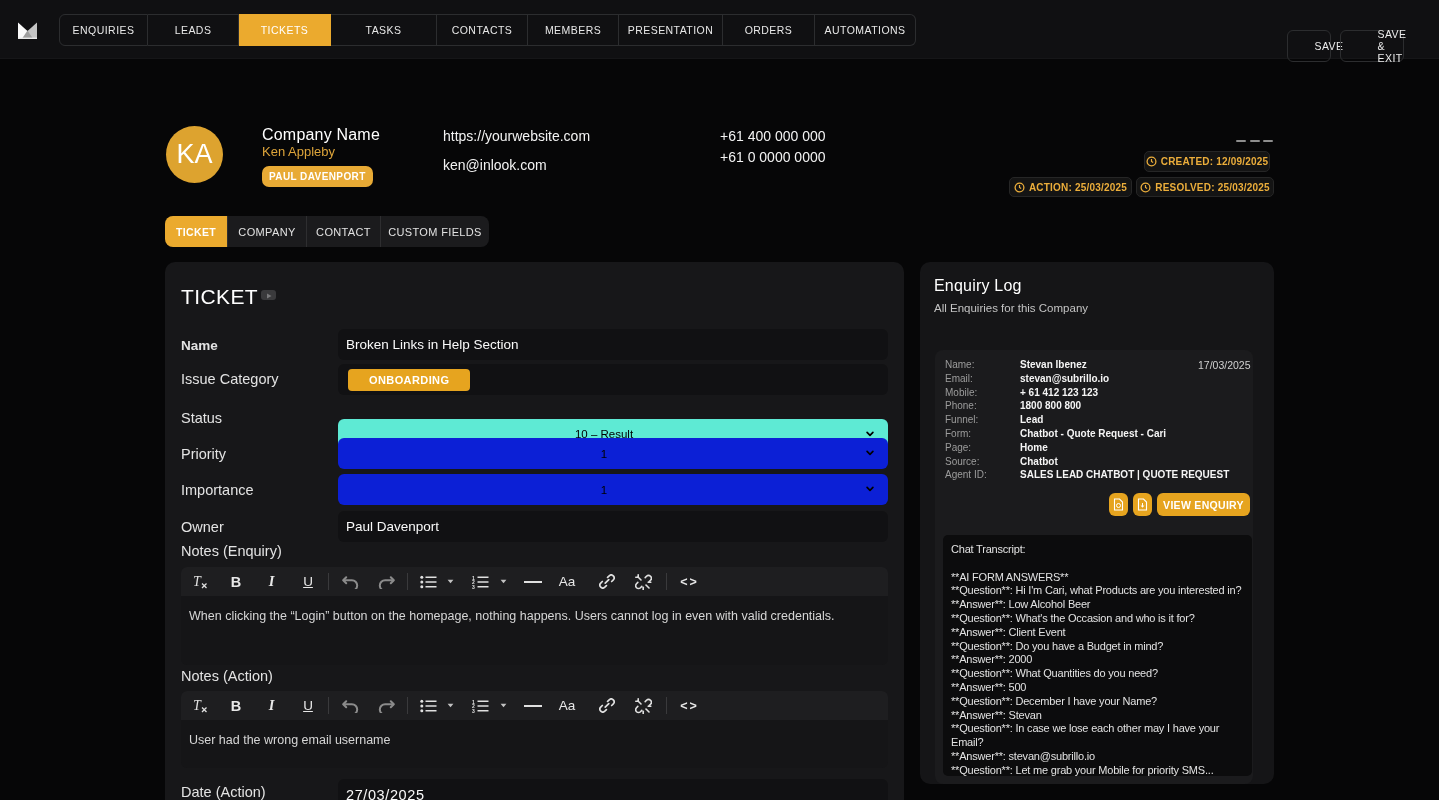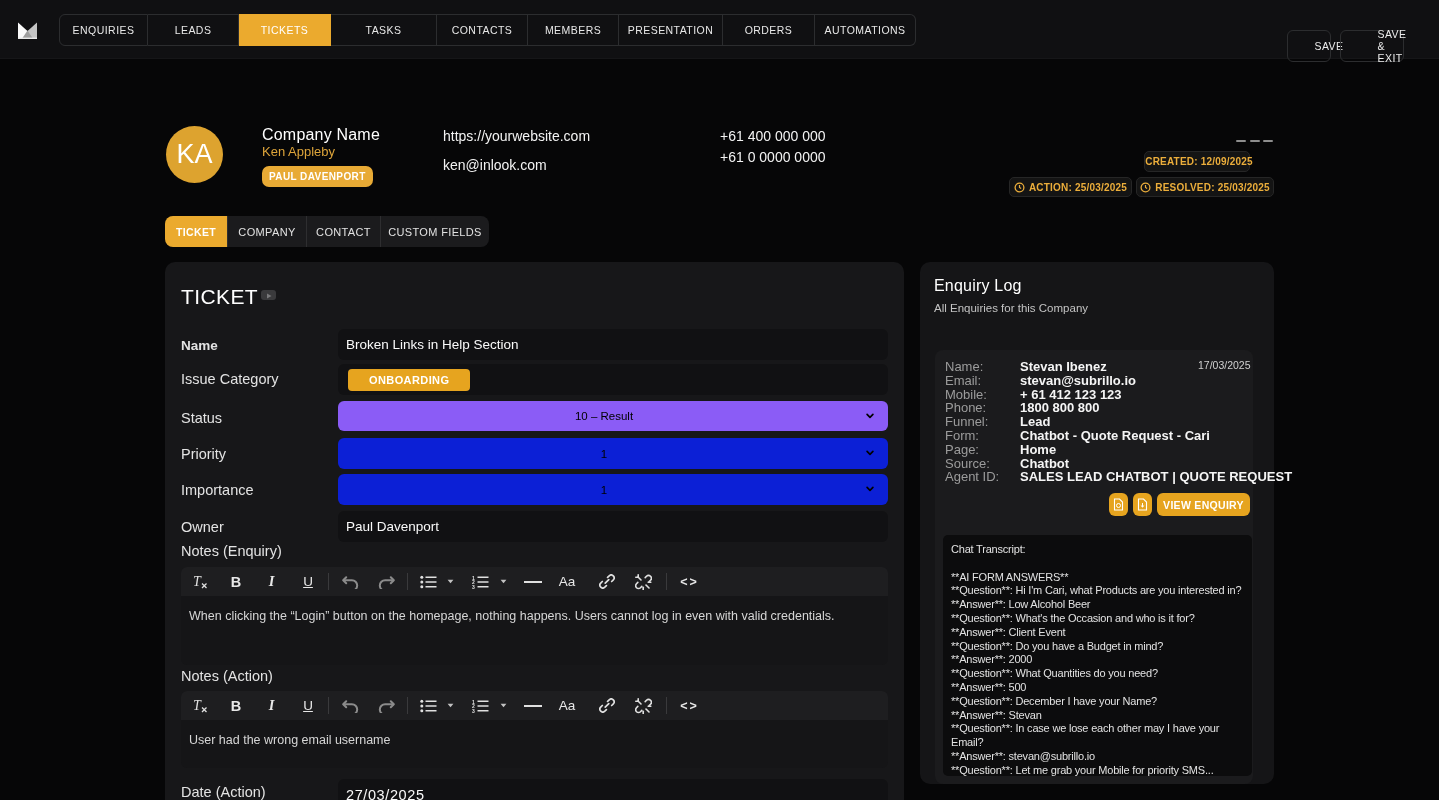--- a/index.html
+++ b/index.html
@@ -64,21 +64,21 @@
 
   .editor { position:absolute; left:181px; width:707px; border-radius:6px;
     overflow:hidden; background:#151517; }
   .toolbar { height:29px; background:#1e1e20; display:flex; align-items:center;
     color:#dcdcdc; }
   .econtent { color:#d6d6d6; font-size:12.5px; padding:13px 8px; letter-spacing:0; }
 
   
   #ecard { position:absolute; left:935px; top:350px; width:318px; height:434px;
     background:#1b1b1d; border-radius:8px; }
-  .erow { position:absolute; font-size:13px; }
+  .erow { position:absolute; font-size:10px; }
   .elab { color:#9c9c9c; }
   .eval { color:#f5f5f5; font-weight:bold; }
   #chat { position:absolute; left:943px; top:535px; width:309px; height:241px;
     background:#0c0c0d; border-radius:5px; color:#e2e2e2; font-size:11px;
     line-height:13.8px; padding:8px 8px; letter-spacing:-0.2px; }
   .goldbtn { position:absolute; background:#e6a41f; border-radius:6px;
     display:flex; align-items:center; justify-content:center; }
 </style>
 </head>
 <body>
@@ -113,21 +113,21 @@
 </div>
 <div class="hline" style="left:443px; top:128px; font-size:14px;">https://yourwebsite.com</div>
 <div class="hline" style="left:443px; top:149px; font-size:14px;margin-top:8px;">ken@inlook.com</div>
 <div class="hline" style="left:720px; top:128px; font-size:14px;">+61 400 000 000</div>
 <div class="hline" style="left:720px; top:149px; font-size:14px;">+61 0 0000 0000</div>
 
 <div class="dash" style="left:1236px;"></div>
 <div class="dash" style="left:1250px;"></div>
 <div class="dash" style="left:1263px;"></div>
 
-<div class="badge" style="left:1144px; top:151px; width:106px; height:21px;">
+<div class="badge" style="left:1144px; top:151px; width:126px; height:21px;">
   <svg width="11" height="11" viewBox="0 0 12 12">
       <circle cx="6" cy="6" r="4.8" fill="none" stroke="#ecae3b" stroke-width="1.4"></circle>
       <path d="M6 3.4 V6 L7.8 7.2" fill="none" stroke="#ecae3b" stroke-width="1.3"></path>
     </svg>
   CREATED: 12/09/2025</div>
 <div class="badge" style="left:1009px; top:177px; width:123px; height:20px;">
   <svg width="11" height="11" viewBox="0 0 12 12">
       <circle cx="6" cy="6" r="4.8" fill="none" stroke="#ecae3b" stroke-width="1.4"></circle>
       <path d="M6 3.4 V6 L7.8 7.2" fill="none" stroke="#ecae3b" stroke-width="1.3"></path>
     </svg>
@@ -156,21 +156,21 @@
 
 <div class="flabel" style="top:338px; font-weight:bold; font-size:13.5px;">Name</div>
 <div class="finput" style="top:329px;">Broken Links in Help Section</div>
 
 <div class="flabel" style="top:371px;">Issue Category</div>
 <div class="finput" style="top:364px; height:31px; padding-left:10px;">
     <span class="tag">ONBOARDING</span>
   </div>
 
 <div class="flabel" style="top:410px;">Status</div>
-<div class="fselect" style="top:401px; height:30px; background:#8b5cf6;">10 – Result
+<div class="fselect" style="top:419px; height:30px; background:#5eead4;">10 – Result
   <svg class="chev" viewBox="0 0 12 12">
       <path d="M2.5 4 L6 7.6 L9.5 4" fill="none" stroke="#000" stroke-width="2" stroke-linecap="round" stroke-linejoin="round"></path>
     </svg>
 </div>
 
 <div class="flabel" style="top:446px;">Priority</div>
 <div class="fselect" style="top:438px; height:31px; background:#0c20d6;">1
   <svg class="chev" viewBox="0 0 12 12">
       <path d="M2.5 4 L6 7.6 L9.5 4" fill="none" stroke="#000" stroke-width="2" stroke-linecap="round" stroke-linejoin="round"></path>
     </svg>

